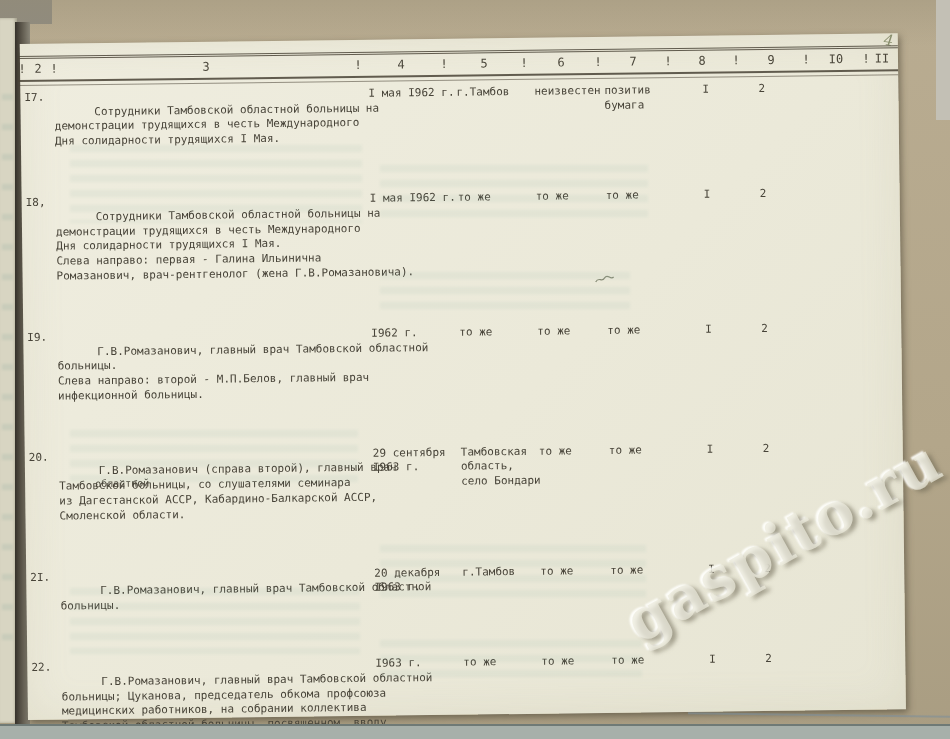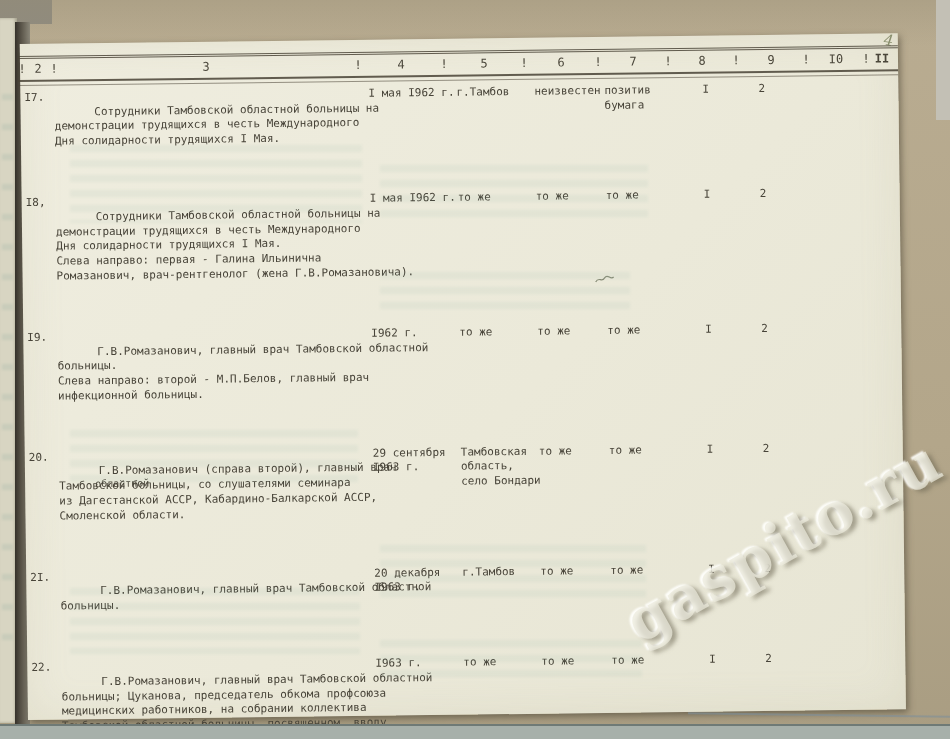--- a/index.html
+++ b/index.html
@@ -41,21 +41,21 @@
   .ruler-header .hcol{text-align:center;}
   .ruler-header .hcol:nth-child(2){width:24px;}
   .ruler-header .hcol:nth-child(4){width:296px;}
   .ruler-header .hcol:nth-child(6){width:78px;}
   .ruler-header .hcol:nth-child(8){width:72px;}
   .ruler-header .hcol:nth-child(10){width:66px;}
   .ruler-header .hcol:nth-child(12){width:62px;}
   .ruler-header .hcol:nth-child(14){width:60px;}
   .ruler-header .hcol:nth-child(16){width:62px;}
   .ruler-header .hcol:nth-child(18){width:52px;}
-  .ruler-header .hcol:nth-child(20){width:24px;font-weight:bold;}
+  .ruler-header .hcol:nth-child(20){width:24px;}
   
   .rows{margin-top:9px;padding-left:4px;}
   .row{display:grid;grid-template-columns:30px 314px 88px 78px 70px 66px 88px 60px auto;
     margin-bottom:17px;}
   .cell{white-space:pre;overflow:visible;}
   .cell.cnt{padding-left:32px;}
   .cell.desc{position:relative;}
   .insert{position:absolute;left:36px;top:8px;font-size:10px;line-height:10px;
     color:#4a463a;background:transparent;margin-top:21px;}
   .squiggle{position:absolute;left:572px;top:238px;opacity:.8;}

